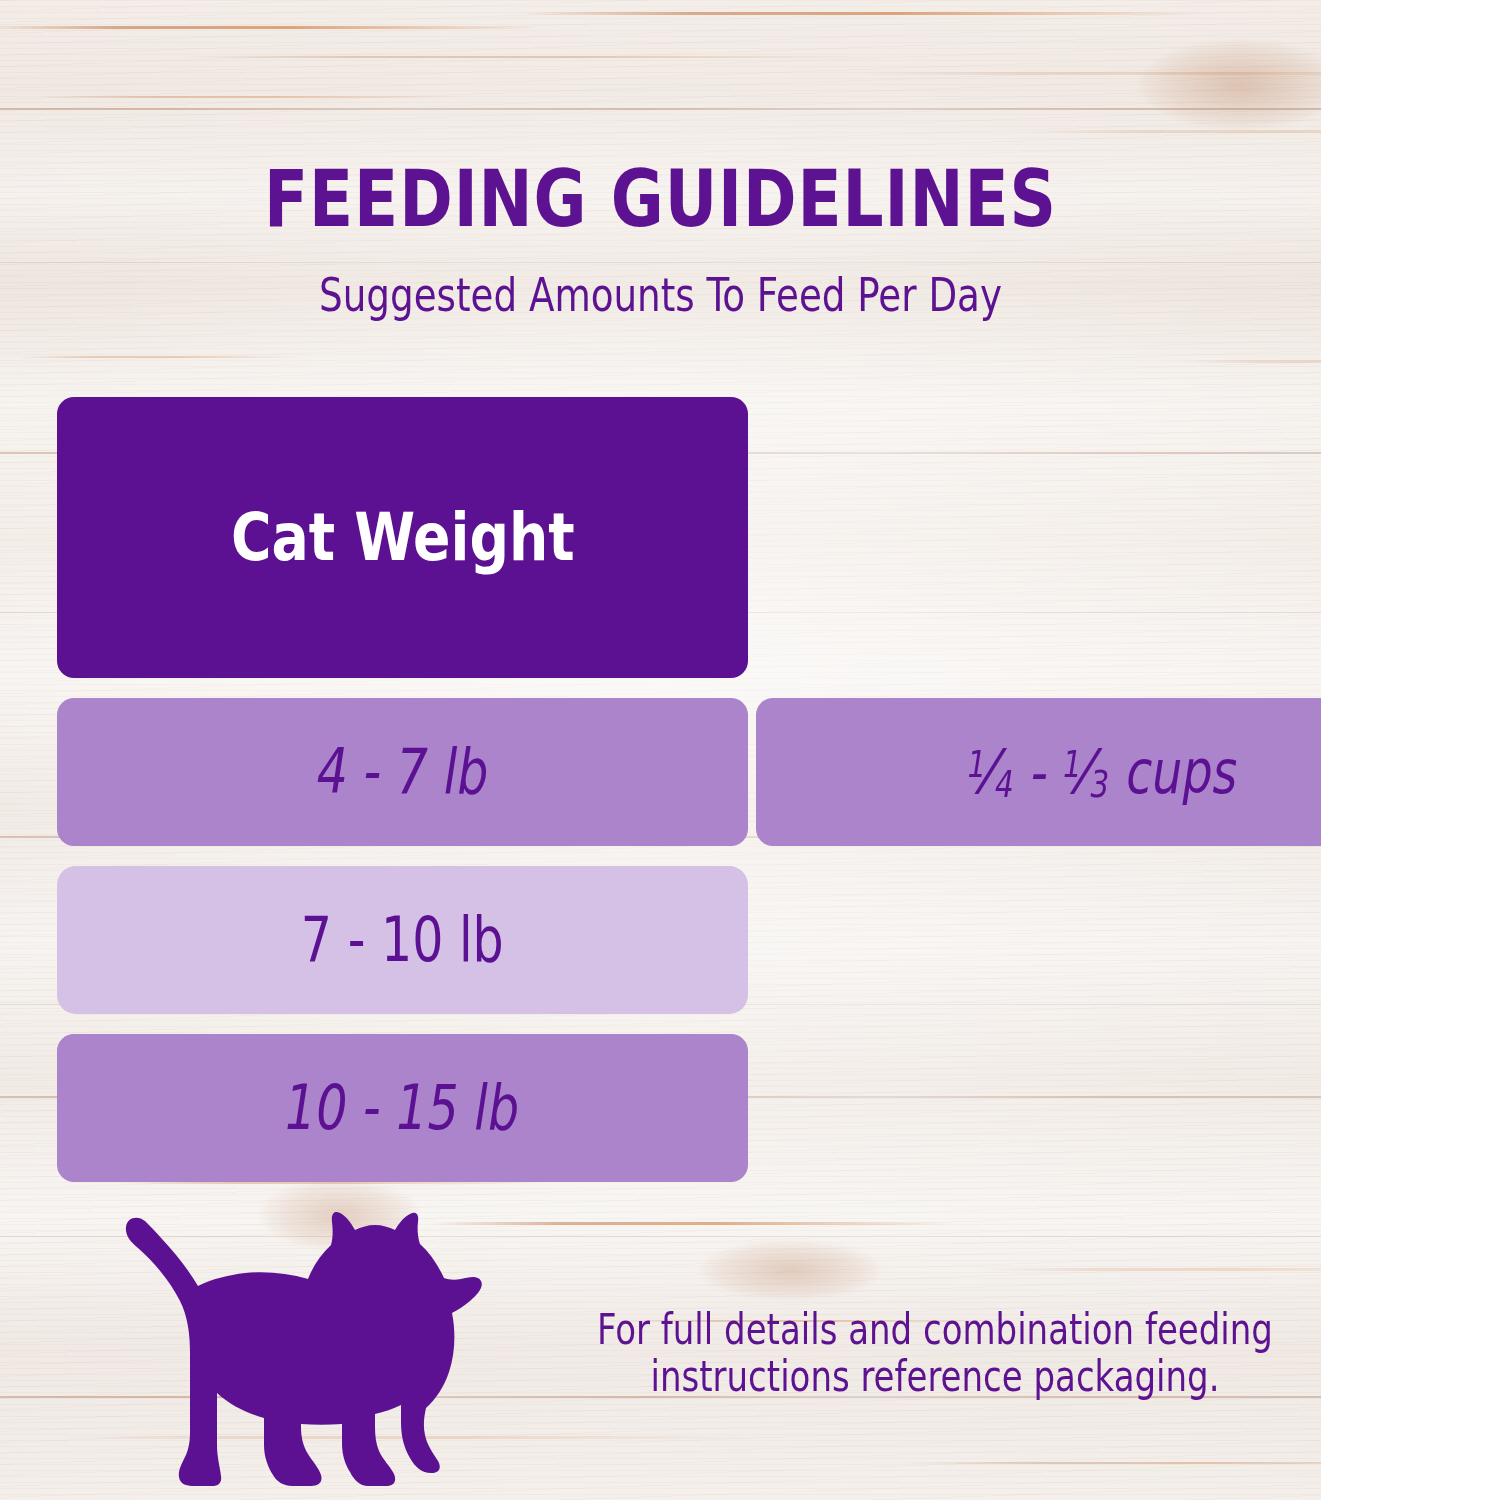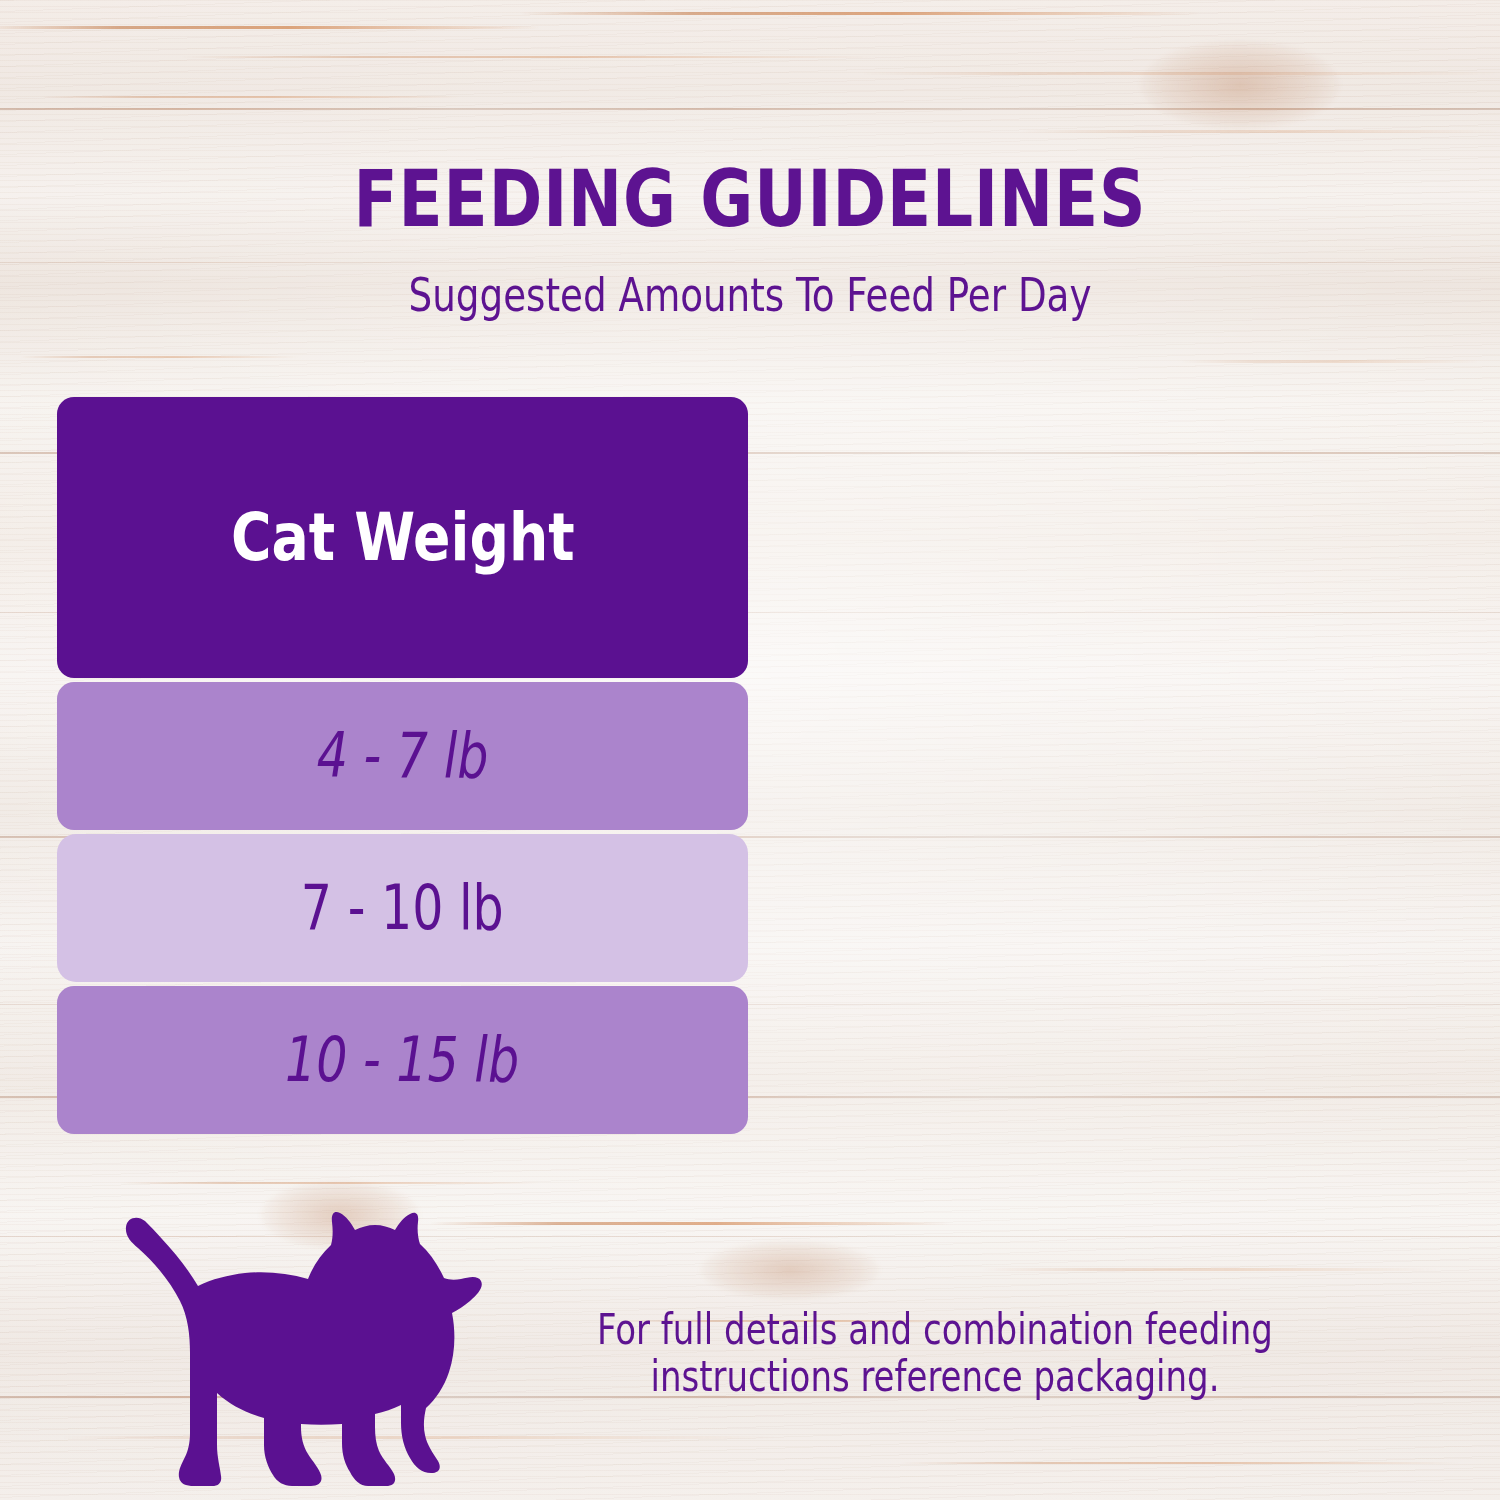--- a/index.html
+++ b/index.html
@@ -8,21 +8,21 @@
   }
   body {
     width: 1500px;
     height: 1500px;
     overflow: hidden;
     font-family: "Liberation Sans", sans-serif;
   }
 
   #page {
     position: relative;
-    width: 1500px;
+    width: 1321px;
     height: 1500px;
     background: #fca5a5;
     overflow: hidden;
   }
 
   
   .wood-base {
     position: absolute;
     inset: 0;
     background:
@@ -115,21 +115,21 @@
   
   .table {
     position: absolute;
     left: 57px;
     top: 397px;
     width: 1391px;
   }
   .trow {
     display: flex;
     gap: 8px;
-    margin-bottom: 4px;
+    margin-bottom: 20px;
   }
   .trow:last-child { margin-bottom: 0; }
 
   .cell {
     border-radius: 17px;
     display: flex;
     align-items: center;
     justify-content: center;
     box-sizing: border-box;
   }
@@ -252,20 +252,28 @@
 
     <div class="trow head-row">
       <div class="cell col-left">
         <span class="head-text">Cat Weight</span>
       </div>
     </div>
 
     <div class="trow data-row shade-a">
       <div class="cell col-left">
         <span class="cell-text">4 - 7 lb</span>
+      </div>
+      <div class="cell col-right">
+        <span class="cell-text amount">
+          <span class="frac"><span class="num">1</span><span class="sl">⁄</span><span class="den">4</span></span>
+          <span>-</span>
+          <span class="frac"><span class="num">1</span><span class="sl">⁄</span><span class="den">3</span></span>
+          <span>cups</span>
+        </span>
       </div>
     </div>
 
     <div class="trow data-row shade-b">
       <div class="cell col-left">
         <span class="cell-text">7 - 10 lb</span>
       </div>
     </div>
 
     <div class="trow data-row shade-a">

